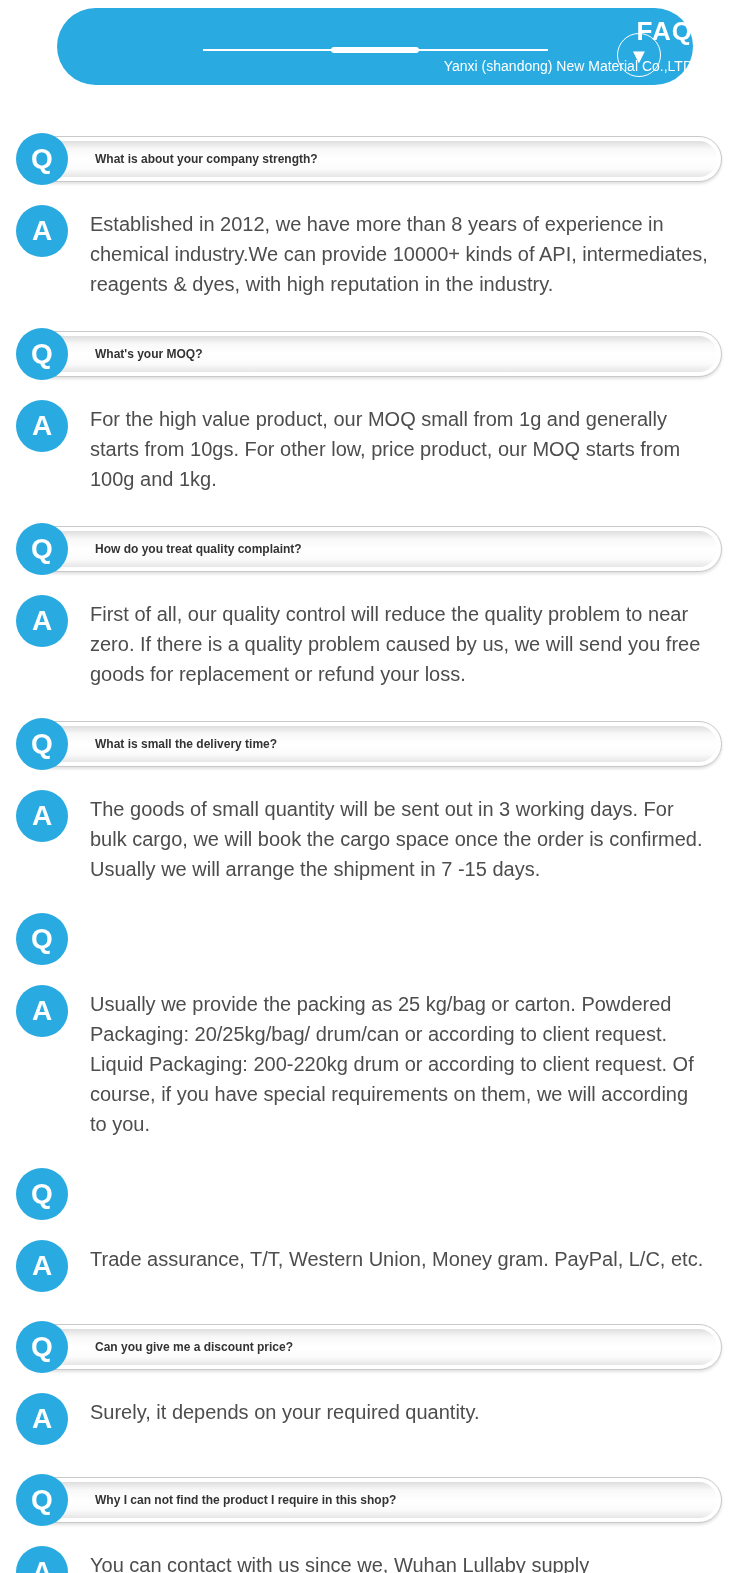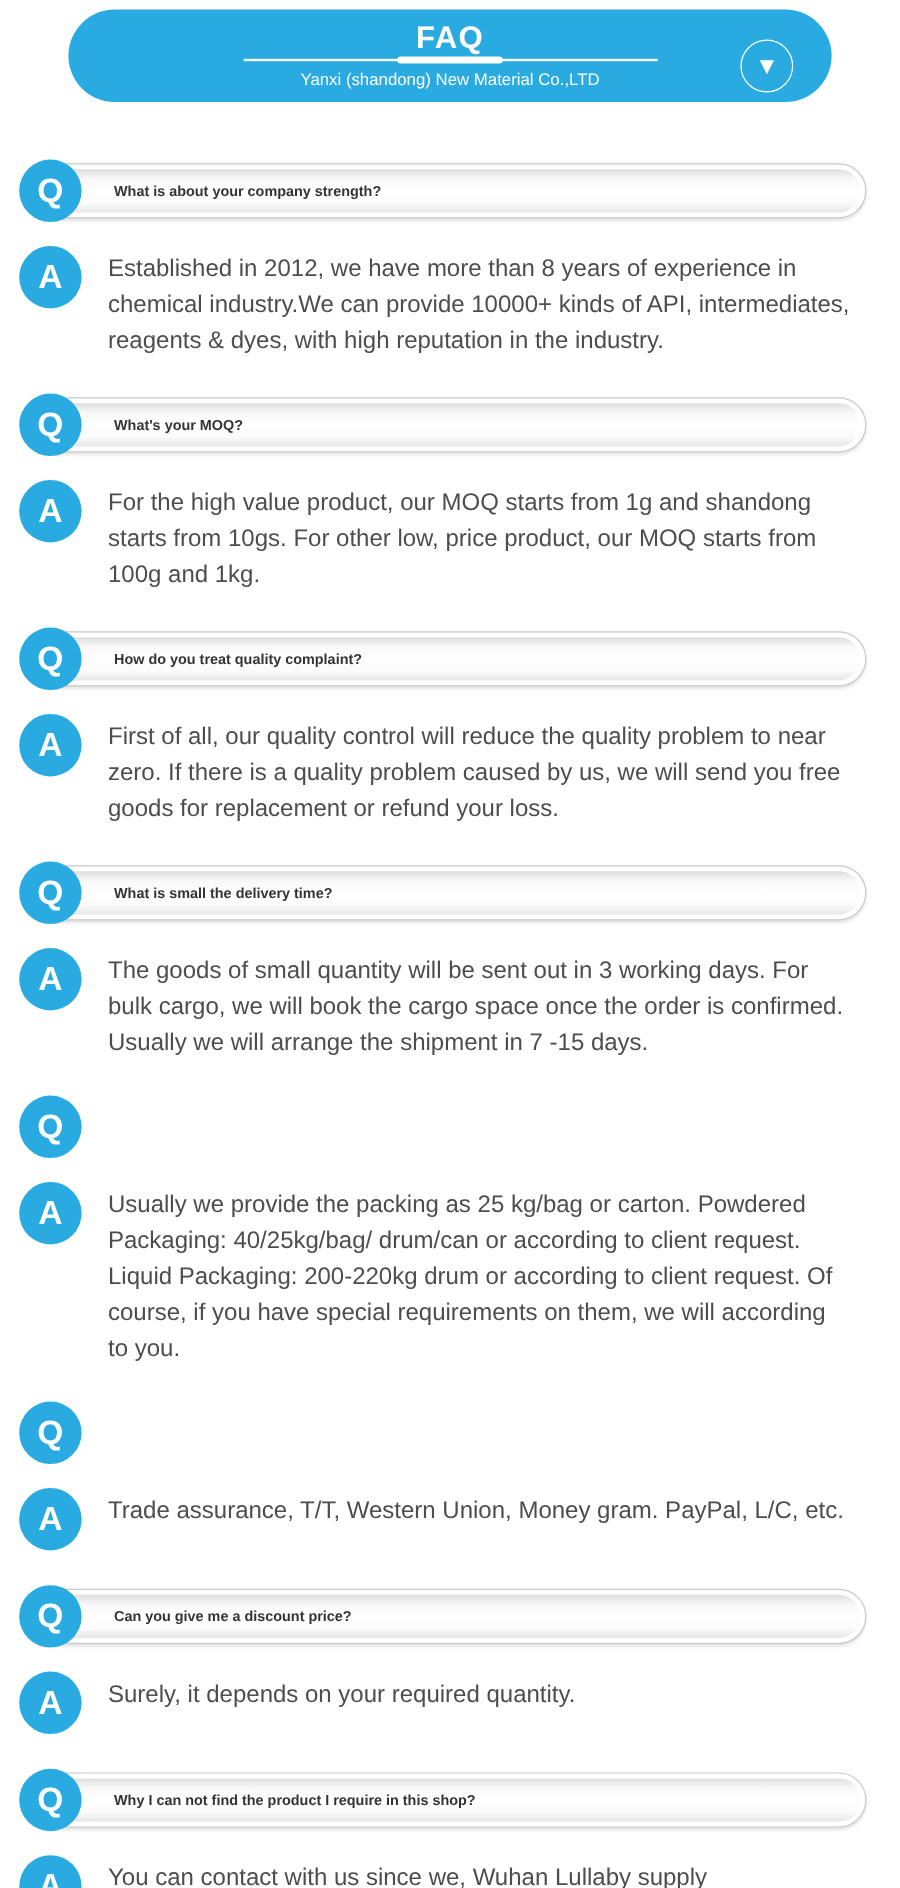--- a/index.html
+++ b/index.html
@@ -7,21 +7,21 @@
   .page{width:750px;position:relative;}
 
   
   .header{
     margin:8px 57px 0 57px;
     height:77px;
     background:#29ABE2;
     border-radius:40px;
     position:relative;
     color:#ffffff;
-    text-align:center;
+    text-align:right;
   }
   .header-title{
     font-size:26px;
     font-weight:bold;
     letter-spacing:1px;
     padding-top:9px;
     line-height:28px;
   }
   .header-divider{
     width:345px;
@@ -157,21 +157,21 @@
 
     <section class="faq-item">
       <div class="q-row">
         <span class="badge">Q</span>
         <div class="q-pill">
           <div class="q-pill-inner">What's your MOQ?</div>
         </div>
       </div>
       <div class="a-row">
         <span class="badge">A</span>
-        <p class="answer">For the high value product, our MOQ starts from 1g and shandong starts from 10gs. For other low, price product, our MOQ starts from 100g and 1kg.</p>
+        <p class="answer">For the high value product, our MOQ small from 1g and generally starts from 10gs. For other low, price product, our MOQ starts from 100g and 1kg.</p>
       </div>
     </section>
 
     <section class="faq-item">
       <div class="q-row">
         <span class="badge">Q</span>
         <div class="q-pill">
           <div class="q-pill-inner">How do you treat quality complaint?</div>
         </div>
       </div>
@@ -193,21 +193,21 @@
         <p class="answer">The goods of small quantity will be sent out in 3 working days. For bulk cargo, we will book the cargo space once the order is confirmed. Usually we will arrange the shipment in 7 -15 days.</p>
       </div>
     </section>
 
     <section class="faq-item">
       <div class="q-row">
         <span class="badge">Q</span>
       </div>
       <div class="a-row">
         <span class="badge">A</span>
-        <p class="answer">Usually we provide the packing as 25 kg/bag or carton. Powdered Packaging: 40/25kg/bag/ drum/can or according to client request. Liquid Packaging: 200-220kg drum or according to client request. Of course, if you have special requirements on them, we will according to you.</p>
+        <p class="answer">Usually we provide the packing as 25 kg/bag or carton. Powdered Packaging: 20/25kg/bag/ drum/can or according to client request. Liquid Packaging: 200-220kg drum or according to client request. Of course, if you have special requirements on them, we will according to you.</p>
       </div>
     </section>
 
     <section class="faq-item">
       <div class="q-row">
         <span class="badge">Q</span>
       </div>
       <div class="a-row">
         <span class="badge">A</span>
         <p class="answer">Trade assurance, T/T, Western Union, Money gram. PayPal, L/C, etc.</p>

